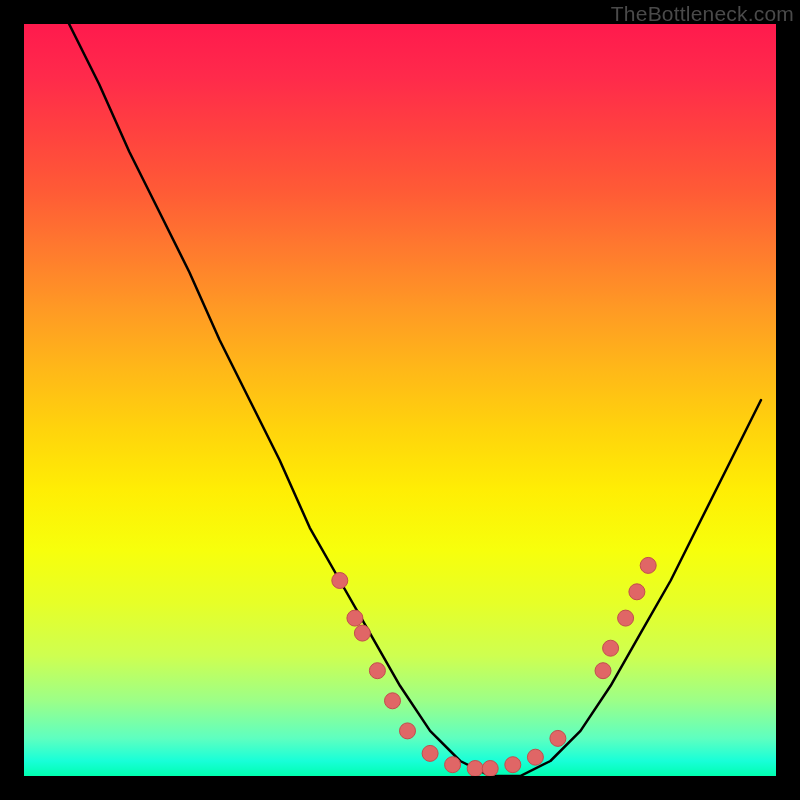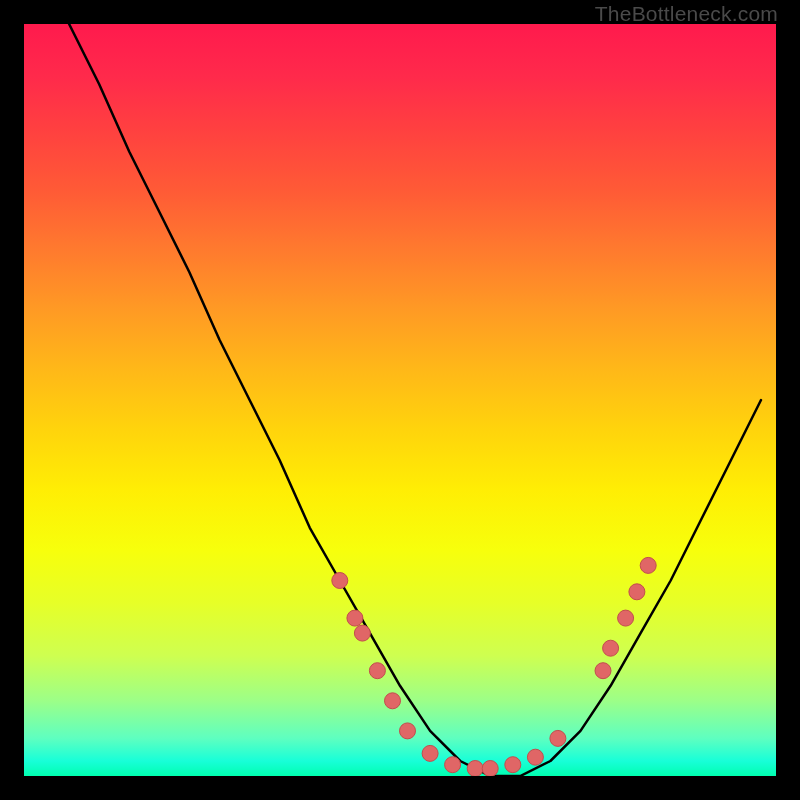--- a/index.html
+++ b/index.html
@@ -37,21 +37,21 @@
       #ceff50 84%,
       #9cff88 90%,
       #5effc0 95%,
       #18ffd8 98%,
       #00ffb0 100%
     );
   }
   .watermark {
     position: absolute;
     top: 2px;
-    right: 22px;
+    right: 6px;
     font-family: Arial, Helvetica, sans-serif;
     font-size: 21px;
     color: #4a4a4a;
     letter-spacing: 0.2px;
     user-select: none;
   }
   svg {
     position: absolute;
     left: 0;
     top: 0;

